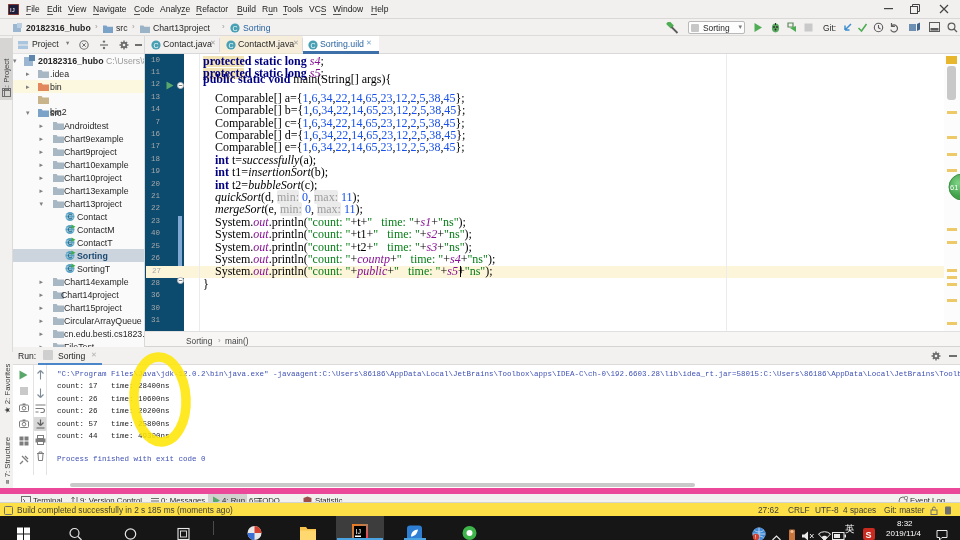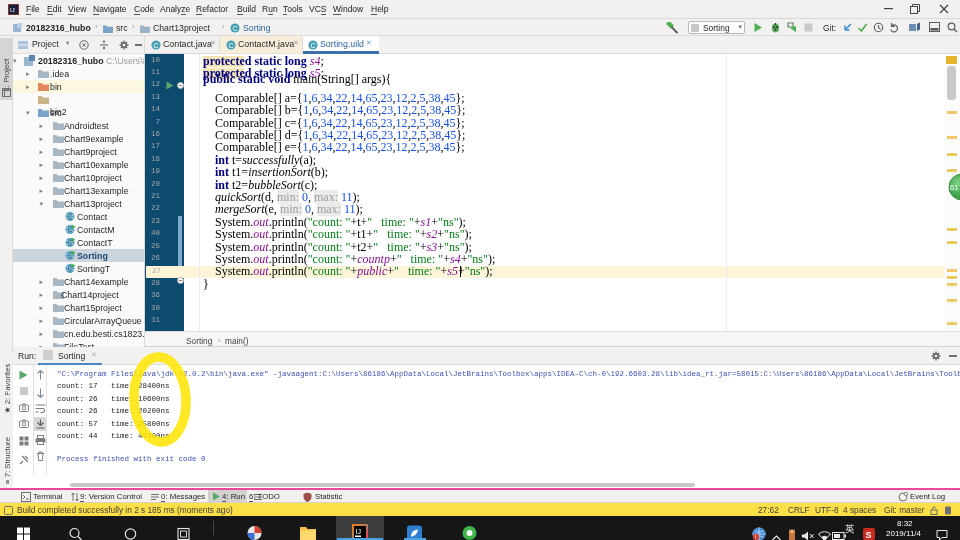--- a/index.html
+++ b/index.html
@@ -34,21 +34,21 @@
 .num{color:#1750eb}
 .str{color:#067d17}
 .ita{font-style:italic}
 .hint{color:#9c9c9c;background:#ebebeb;border-radius:2px}
 #crumbbar{left:145px;top:331px;width:815px;height:16px;background:#f7f6f5;border-top:1px solid #e0e0e0;border-bottom:1px solid #d5d4d3}
 
 #runpanel{left:13px;top:347px;width:947px;height:136px;background:#fff}
 #runhead{position:absolute;left:0;top:0;width:947px;height:18px;background:#f2f1f0;border-bottom:1px solid #dcdbda}
 .console{position:absolute;font-size:7.5px;font-family:"Liberation Mono",monospace;white-space:pre;color:#1c1c1c}
 
-#twbar{left:0;top:488px;width:960px;height:14px;background:#f2f1f0;border-top:2px solid #ec4899}
+#twbar{left:0;top:488px;width:960px;height:14px;background:#f2f1f0;border-top:6px solid #ec4899}
 .twbtn{position:absolute;top:1px;height:12px;font-size:7.8px;color:#262626;line-height:12px}
 .twbtn u{text-decoration:none;border-bottom:1px solid #555}
 #statusbar{left:0;top:502px;width:960px;height:30px;background:#fde047;border-top:1px solid #d4d3d2}
 .sbitem{position:absolute;top:2px;font-size:8.3px;color:#3c3c3c}
 #taskbar{left:0;top:516px;width:960px;height:24px;background:#161616}
 .tbi{position:absolute;top:0;height:24px}
 svg{display:block}
 </style>
 </head>
 <body>

